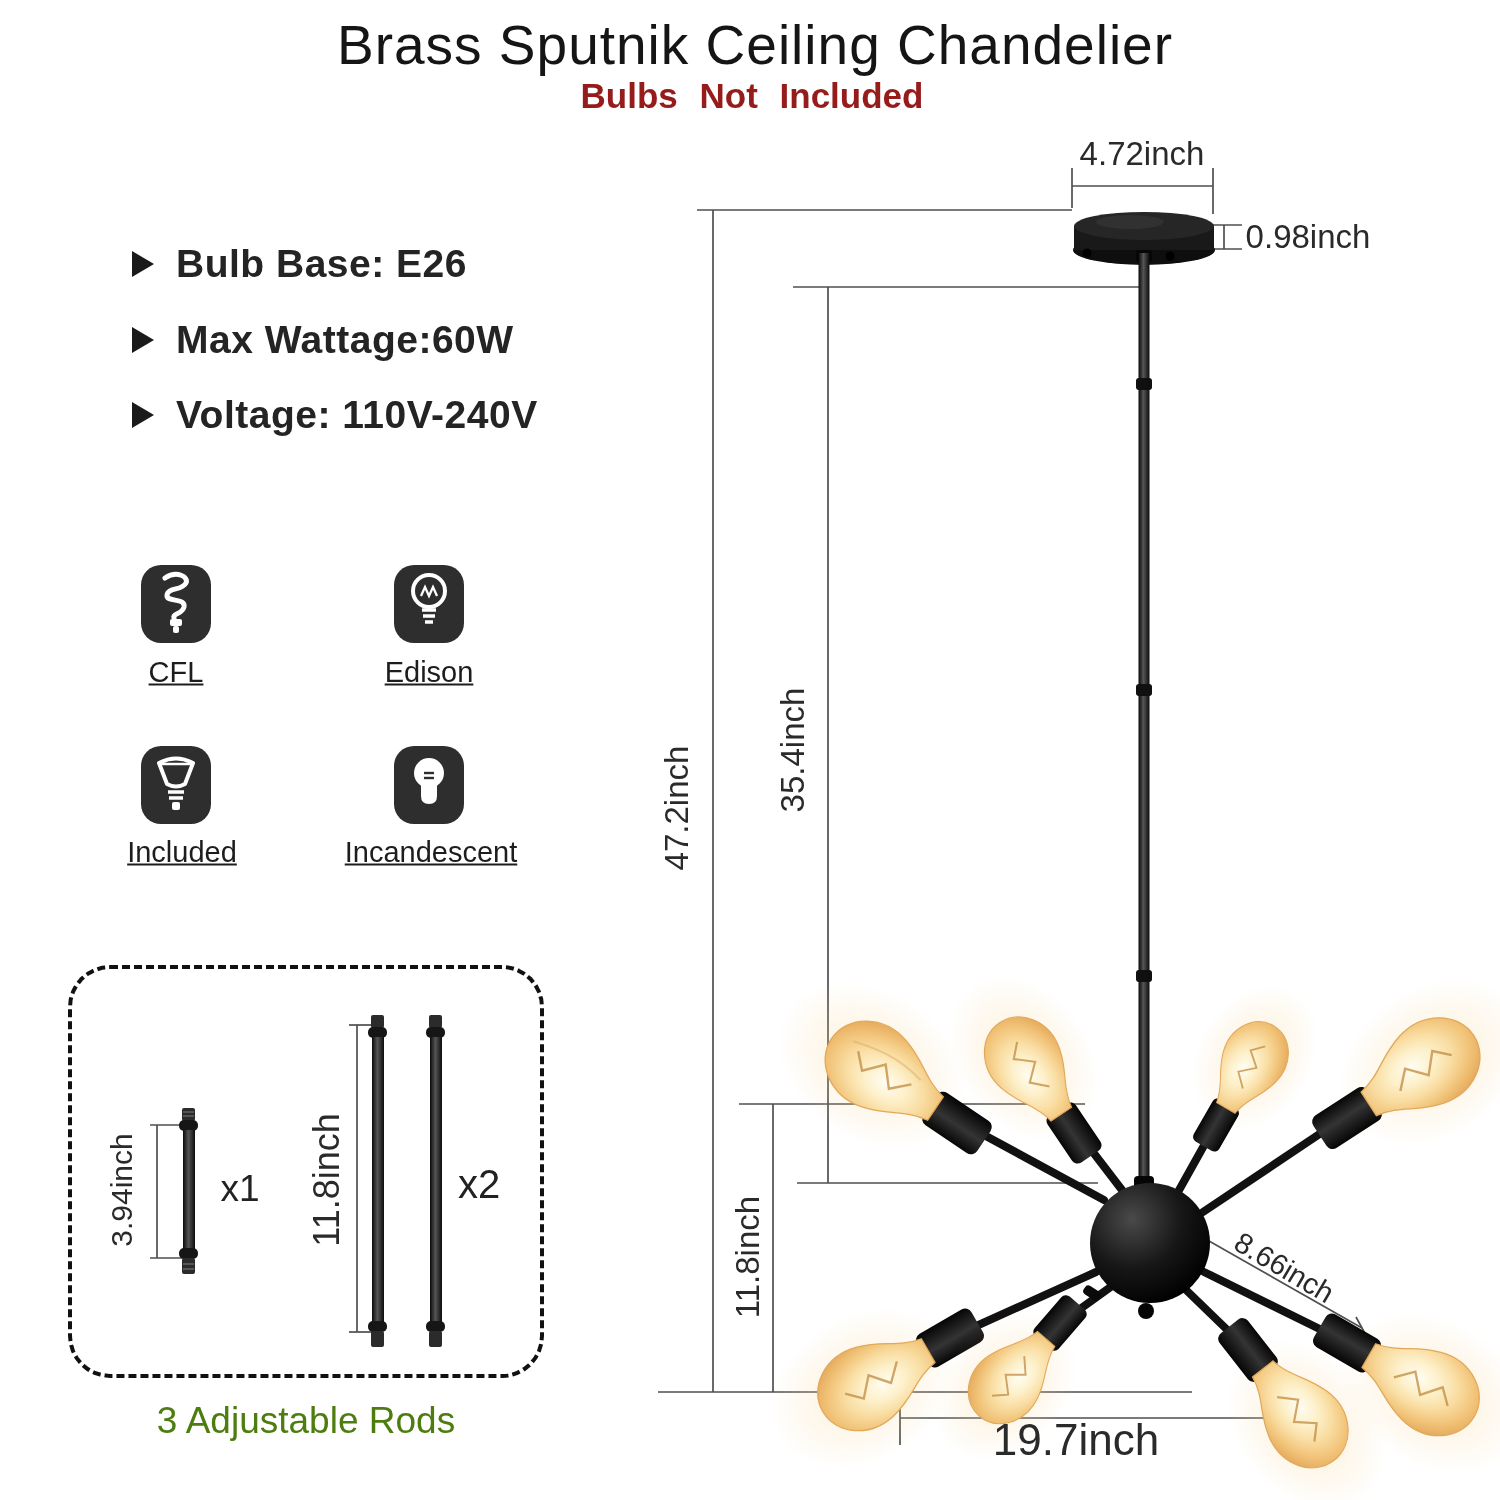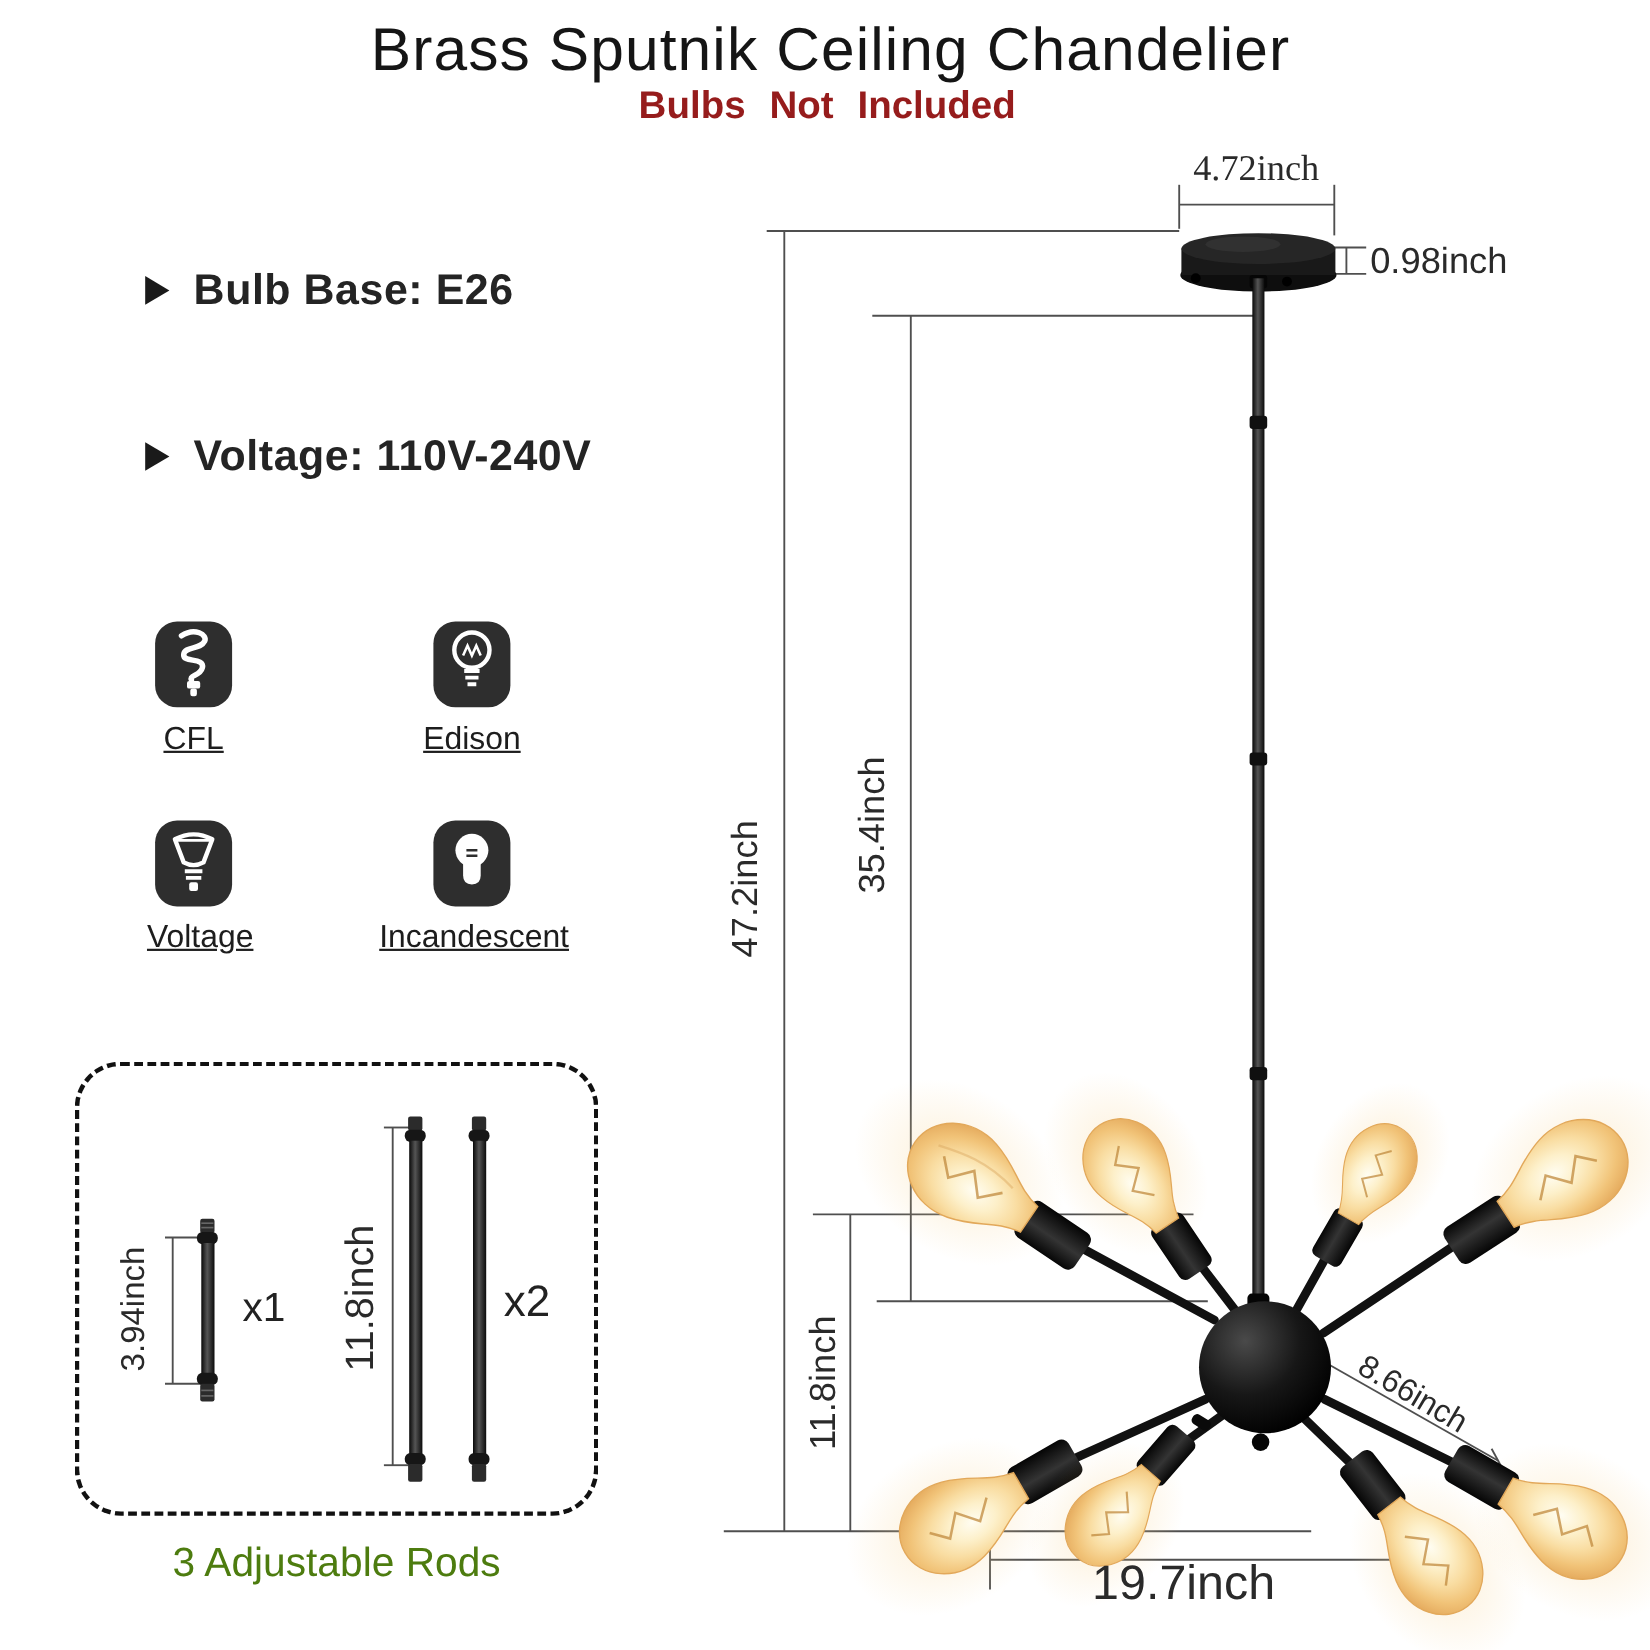--- a/index.html
+++ b/index.html
@@ -211,20 +211,24 @@
     </g>
   </svg>
 
   <div class="center title" style="left:755px;top:45px;">Brass Sputnik Ceiling Chandelier</div>
   <div class="center subtitle" style="left:752px;top:96px;">Bulbs Not Included</div>
 
   <div class="spec-row" style="top:242px;">
     <span class="tri"></span>
     <span class="spec-label">Bulb Base: E26</span>
   </div>
+  <div class="spec-row" style="top:318px;">
+    <span class="tri"></span>
+    <span class="spec-label">Max Wattage:60W</span>
+  </div>
   <div class="spec-row" style="top:393px;">
     <span class="tri"></span>
     <span class="spec-label">Voltage: 110V-240V</span>
   </div>
 
   <div class="icon-tile" style="left:141px;top:565px;">
     <svg width="70" height="78" viewBox="0 0 70 78">
       <path d="M24,13 C36,5 48,12 45,18 C41,26 27,22 26,30 C25,38 45,32 43,42 C41,50 31,48 33,53" stroke="#fff" stroke-width="5" fill="none" stroke-linecap="round"></path>
       <rect x="29" y="54" width="12" height="7" rx="2" fill="#fff"></rect>
       <rect x="32" y="61" width="6" height="7" rx="2" fill="#fff"></rect>
@@ -245,40 +249,40 @@
 
   <div class="icon-tile" style="left:141px;top:746px;">
     <svg width="70" height="78" viewBox="0 0 70 78">
       <path d="M18,17 Q35,8 52,17 L44,38 Q35,43 26,38 Z" stroke="#fff" stroke-width="4" fill="none" stroke-linejoin="round"></path>
       <line x1="19" y1="18" x2="51" y2="18" stroke="#fff" stroke-width="2.5"></line>
       <line x1="27" y1="46" x2="43" y2="46" stroke="#fff" stroke-width="3.5"></line>
       <line x1="28" y1="52" x2="42" y2="52" stroke="#fff" stroke-width="3.5"></line>
       <rect x="31" y="56" width="8" height="8" rx="2" fill="#fff"></rect>
     </svg>
   </div>
-  <div class="center icon-label" style="left:182px;top:852px;">Voltage</div>
+  <div class="center icon-label" style="left:182px;top:852px;">Included</div>
 
   <div class="icon-tile" style="left:394px;top:746px;">
     <svg width="70" height="78" viewBox="0 0 70 78">
       <circle cx="35" cy="27" r="15" fill="#fff"></circle>
       <path d="M27,38 h16 v12 q0,8 -8,8 q-8,0 -8,-8 Z" fill="#fff"></path>
       <line x1="30" y1="27" x2="40" y2="27" stroke="#2e2e2e" stroke-width="2.4"></line>
       <line x1="30" y1="32" x2="40" y2="32" stroke="#2e2e2e" stroke-width="2.4"></line>
     </svg>
   </div>
   <div class="center icon-label" style="left:431px;top:852px;">Incandescent</div>
 
   <div class="dashed-box"></div>
   <div class="rot-90 dim" style="left:122px;top:1190px;font-size:30px;">3.94inch</div>
   <div class="center qty" style="left:240px;top:1189px;font-size:37px;">x1</div>
   <div class="rot-90 dim" style="left:327px;top:1180px;font-size:36px;">11.8inch</div>
   <div class="center qty" style="left:479px;top:1184px;">x2</div>
   <div class="center caption" style="left:306px;top:1421px;">3 Adjustable Rods</div>
 
-  <div class="center dim" style="left:1142px;top:154px;font-family:Liberation Serif, serif;">4.72inch</div>
+  <div class="center dim" style="left:1142px;top:154px;">4.72inch</div>
   <div class="center dim" style="left:1308px;top:237px;">0.98inch</div>
   <div class="rot-90 dim" style="left:677px;top:808px;">47.2inch</div>
   <div class="rot-90 dim" style="left:793px;top:750px;">35.4inch</div>
   <div class="rot-90 dim" style="left:748px;top:1257px;">11.8inch</div>
   <div class="center dim-small" style="left:1284px;top:1268px;transform:translate(-50%,-50%) rotate(30.5deg);">8.66inch</div>
   <div class="center dim" style="left:1076px;top:1440px;font-size:44px;">19.7inch</div>
 
 </div>
 
 </body></html>

